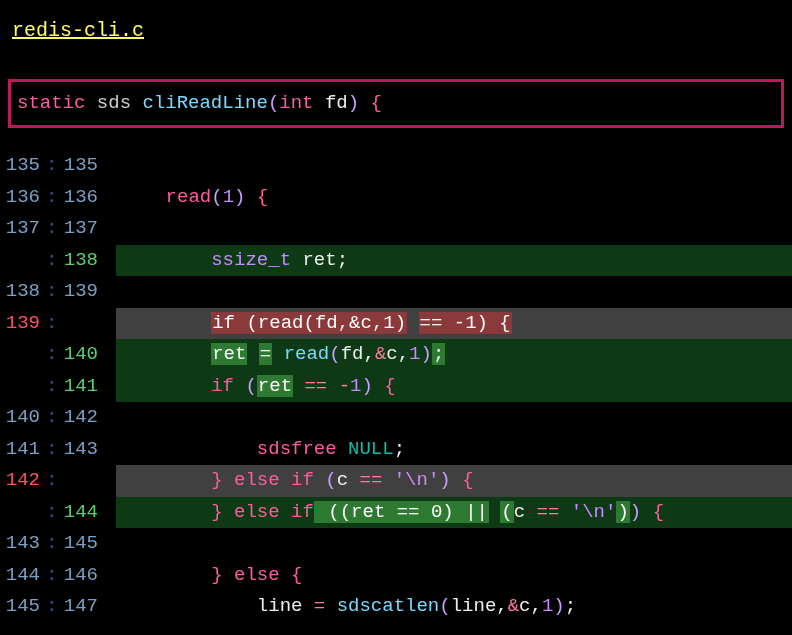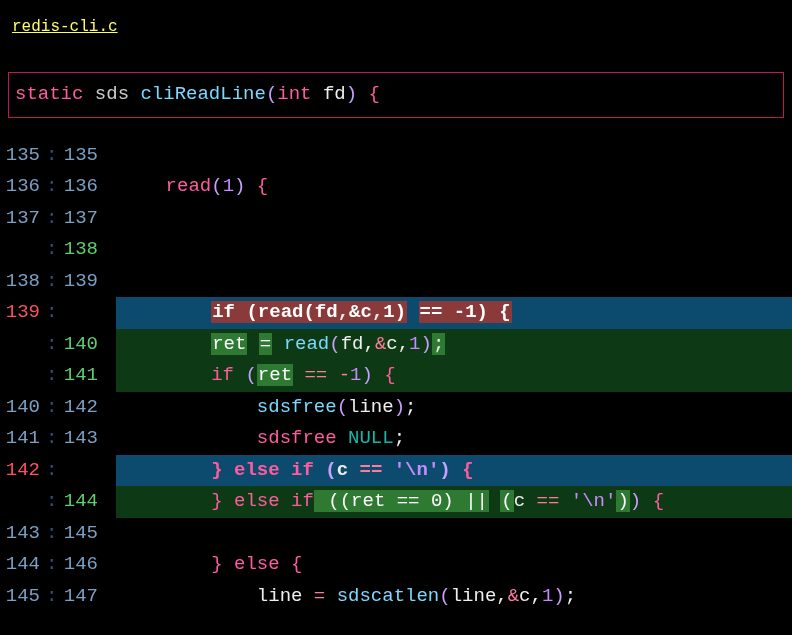--- a/index.html
+++ b/index.html
@@ -10,25 +10,25 @@
     line-height: 1.65;
     color: #eee;
     width: 792px;
     height: 635px;
     overflow: hidden;
   }
   .filename {
     padding: 14px 12px 4px 12px;
     color: #fffc66;
     text-decoration: underline;
-    font-size: 16px;
+    font-size: 20px;
   }
   .hunk-header {
     margin: 28px 8px 0 8px;
-    border: 1px solid #be185d;
+    border: 3px solid #be185d;
     padding: 6px 6px;
     font-size: 19px;
   }
   .hunk-header .kw { color: #ff5ca0; }
   .hunk-header .type { color: #ccc; }
   .hunk-header .fn { color: #7bd8ff; }
   .hunk-header .paren { color: #c8a0ff; }
   .hunk-header .arg { color: #eee; }
   .hunk-header .brace { color: #ff5ca0; }
 
@@ -61,21 +61,21 @@
     background: #4a90ff;
     margin-left: 6px;
     margin-right: 2px;
   }
   .content {
     flex: 1;
     padding-left: 4px;
     white-space: pre;
     position: relative;
   }
-  .row.delrow .content { background: #0c4a6e; font-weight: bold; }
+  .row.delrow .content { background: #404040; }
   .row.addrow .content { background: #0d3a14; }
 
   
   .c-kw  { color: #ff5ca0; }   
   .c-type{ color: #c78aff; }   
   .c-id  { color: #eee; }
   .c-fn  { color: #7bd8ff; }
   .c-num { color: #c78aff; }
   .c-str { color: #c78aff; }
   .c-op  { color: #ff7b9e; }
@@ -132,20 +132,21 @@
       <div class="gut old">137</div>
       <div class="sep">:</div>
       <div class="gut new">137</div>
       <div class="bar"></div>
     </div>
     <div class="row addrow">
       <div class="gut old"></div>
       <div class="sep">:</div>
       <div class="gut new add">138</div>
       <div class="bar"></div>
+      <div class="content"><span class="">        </span><span class="c-type">ssize_t</span><span class=""> ret</span><span class="c-punc">;</span></div>
     </div>
     <div class="row ctxrow">
       <div class="gut old">138</div>
       <div class="sep">:</div>
       <div class="gut new">139</div>
       <div class="bar"></div>
       <div class="content"></div>
     </div>
     <div class="row delrow">
       <div class="gut old del">139</div>
@@ -166,21 +167,20 @@
       <div class="sep">:</div>
       <div class="gut new add">141</div>
       <div class="bar"></div>
       <div class="content"><span class="">        </span><span class="c-kw">if</span><span class=""> </span><span class="c-br">(</span><span class="hl-add"><span class="c-id">ret</span></span><span class=""> </span><span class="c-op">==</span><span class=""> </span><span class="c-op">-</span><span class="c-num">1</span><span class="c-br">)</span><span class=""> </span><span class="c-cb">{</span></div>
     </div>
     <div class="row ctxrow">
       <div class="gut old">140</div>
       <div class="sep">:</div>
       <div class="gut new">142</div>
       <div class="bar"></div>
-      <div class="content"><span class="">            </span><span class="c-fn">sdsfree</span><span class="c-br">(</span><span class="c-id">line</span><span class="c-br">)</span><span class="c-punc">;</span></div>
     </div>
     <div class="row ctxrow">
       <div class="gut old">141</div>
       <div class="sep">:</div>
       <div class="gut new">143</div>
       <div class="bar"></div>
       <div class="content"><span class="">            </span><span class="c-kw">sdsfree</span><span class=""> </span><span class="c-null">NULL</span><span class="c-punc">;</span></div>
     </div>
     <div class="row delrow">
       <div class="gut old del">142</div>

